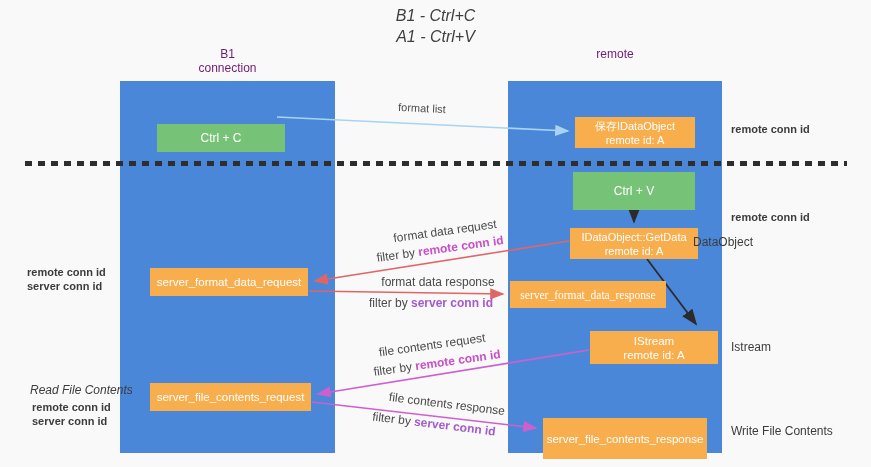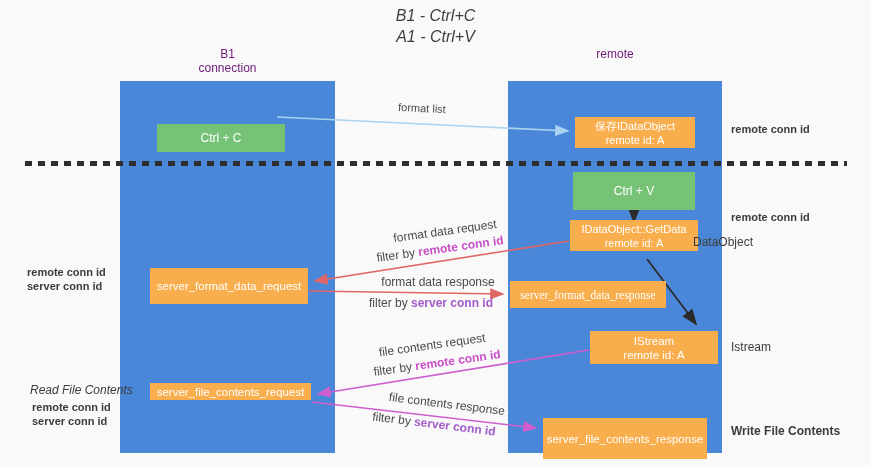--- a/index.html
+++ b/index.html
@@ -34,25 +34,25 @@
   .mk-red{fill:var(--arrow-red,#e06666);}
   .mk-magenta{fill:var(--arrow-magenta,#cf5fcf);}
   
   .box{display:flex;flex-direction:column;align-items:center;justify-content:center;
     text-align:center;color:#fff;z-index:6;font-size:11.5px;line-height:14px;}
   .box.green{background:var(--box-green,#76c276);font-size:12px;}
   .box.orange{background:var(--box-orange,#f9ae4d);}
   .b-ctrl-c{left:157px;top:95px;width:128px;height:28px;margin-top:29px;}
   .b-save{left:575px;top:117px;width:120px;height:31px;font-size:11px;}
   .b-ctrl-v{left:573px;top:172px;width:122px;height:38px;}
-  .b-getdata{left:570px;top:220px;width:128px;height:31px;font-size:11px;}
+  .b-getdata{left:570px;top:228px;width:128px;height:31px;font-size:11px;}
   .b-istream{left:590px;top:331px;width:128px;height:33px;}
-  .b-fmt-req{left:150px;top:268px;width:158px;height:36px;}
+  .b-fmt-req{left:150px;top:268px;width:158px;height:28px;}
   .b-fmt-resp{left:510px;top:281px;width:156px;height:27px;font-family:Liberation Serif, serif;}
-  .b-file-req{left:150px;top:383px;width:161px;height:17px;}
+  .b-file-req{left:150px;top:383px;width:161px;height:28px;}
   .b-file-resp{left:543px;top:418px;width:164px;height:41px;}
   
   .flabel{z-index:7;white-space:nowrap;font-size:12px;color:#4a4a4a;
     transform:translate(-50%,-50%);}
   .rot-up{transform:translate(-50%,-50%) rotate(-8deg);}
   .rot-dn{transform:translate(-50%,-50%) rotate(7deg);}
   .rot-sl{transform:translate(-50%,-50%) rotate(2.5deg);}
   .kw{font-weight:bold;}
   .kw-magenta{color:var(--kw-magenta,#c94fc9);}
   .kw-purple{color:var(--text-purple,#a35bca);}
@@ -156,19 +156,19 @@
 
 <div class="abs flabel rot-dn" style="left:447px;top:404px;">file contents response</div>
 <div class="abs flabel rot-dn" style="left:434px;top:424px;">
   <span>filter by </span><span class="kw kw-purple">server conn id</span>
 </div>
 
 <div class="abs side bold kw-purple" style="left:731px;top:123px;">remote conn id</div>
 <div class="abs side bold kw-purple" style="left:731px;top:211px;">remote conn id</div>
 <div class="abs side" style="left:693px;top:235px;">DataObject</div>
 <div class="abs side" style="left:731px;top:340px;">Istream</div>
-<div class="abs side" style="left:731px;top:424px;font-weight:bold;">Write File Contents</div>
+<div class="abs side" style="left:731px;top:424px;">Write File Contents</div>
 
 <div class="abs side bold kw-purple" style="left:27px;top:266px;">remote conn id</div>
 <div class="abs side bold kw-green" style="left:27px;top:280px;">server conn id</div>
 <div class="abs side" style="left:30px;top:383px;font-style:italic;">Read File Contents</div>
 <div class="abs side bold kw-purple" style="left:32px;top:401px;">remote conn id</div>
 <div class="abs side bold kw-green" style="left:32px;top:415px;">server conn id</div>
 
 </body></html>

